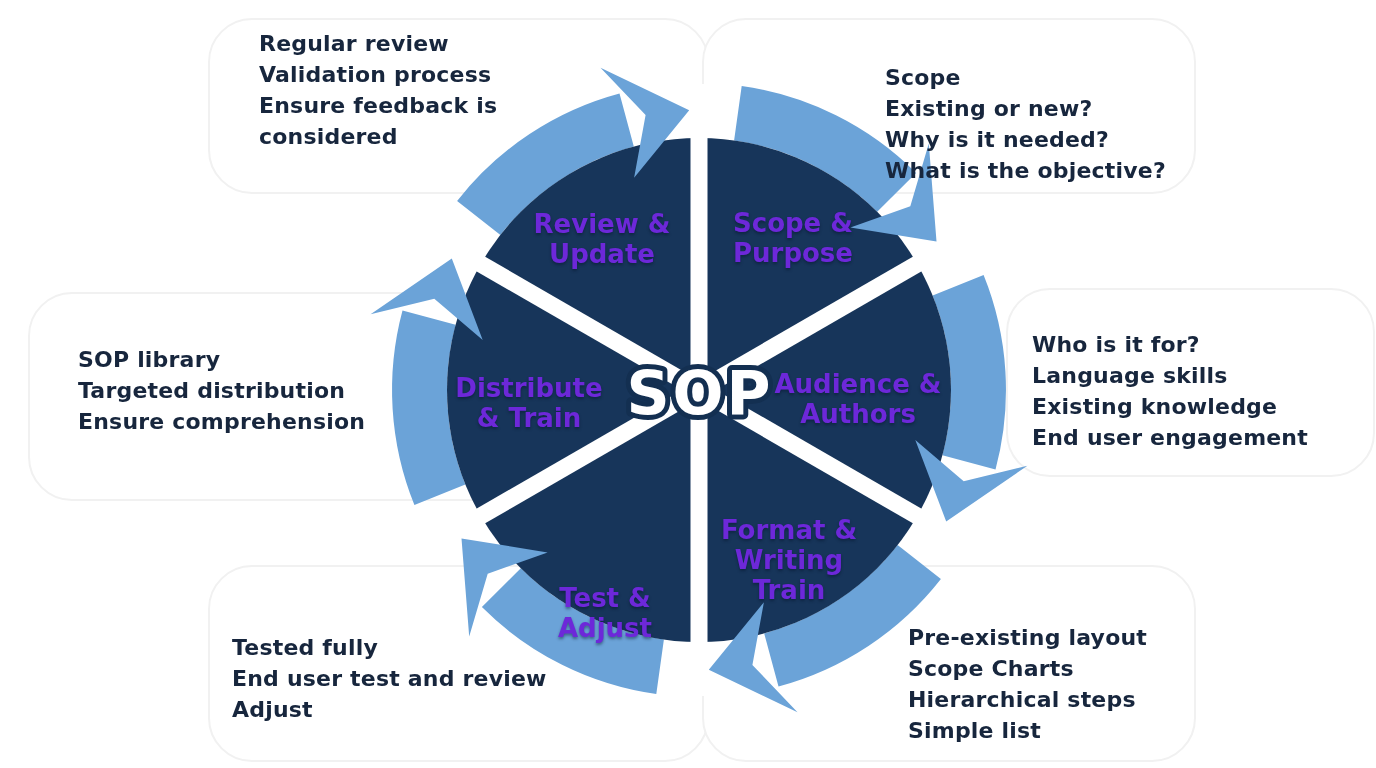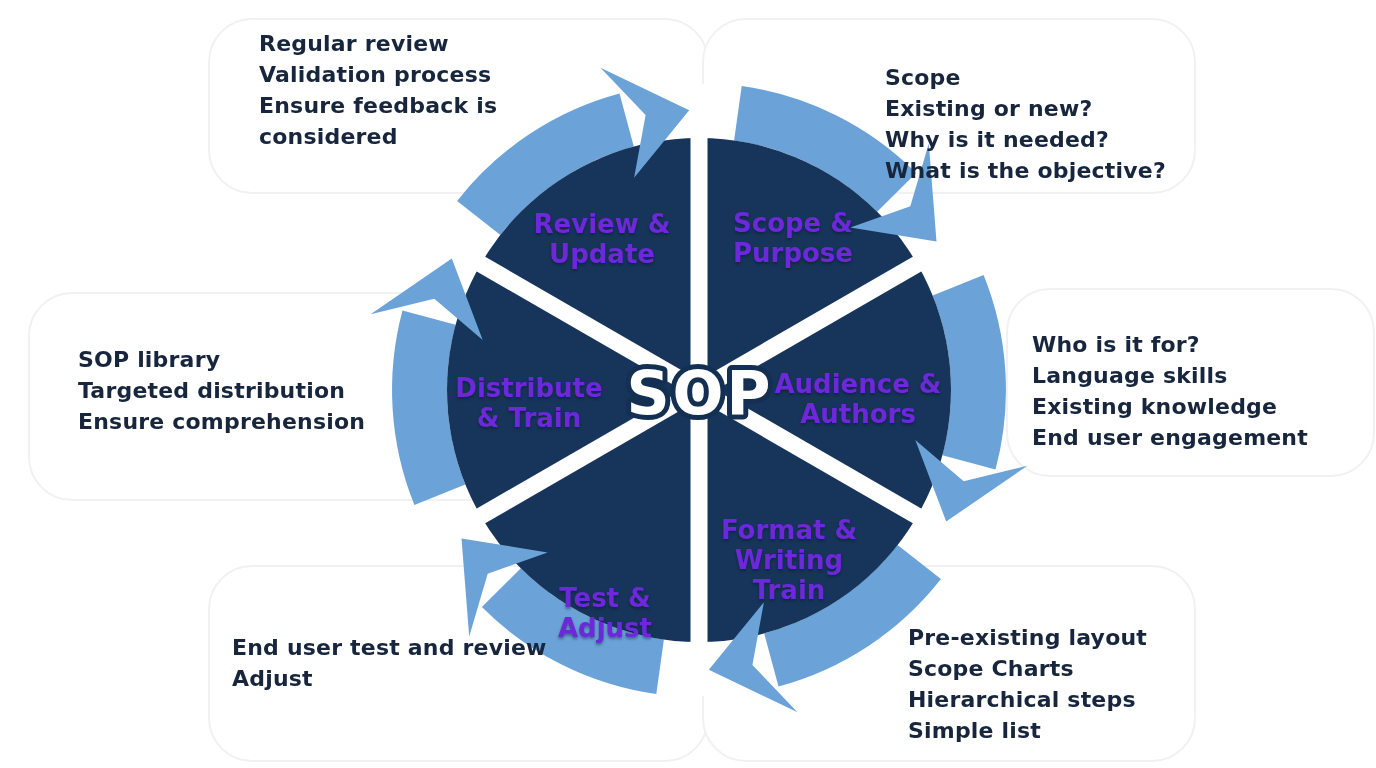--- a/index.html
+++ b/index.html
@@ -112,20 +112,21 @@
     <div>Language skills</div>
     <div>Existing knowledge</div>
     <div>End user engagement</div>
   </div>
   <div class="annot" style="left:78px;top:344px;">
     <div>SOP library</div>
     <div>Targeted distribution</div>
     <div>Ensure comprehension</div>
   </div>
   <div class="annot" style="left:232px;top:632px;">
+    <div>Tested fully</div>
     <div>End user test and review</div>
     <div>Adjust</div>
   </div>
   <div class="annot" style="left:908px;top:622px;">
     <div>Pre-existing layout</div>
     <div>Scope Charts</div>
     <div>Hierarchical steps</div>
     <div>Simple list</div>
   </div>
 

